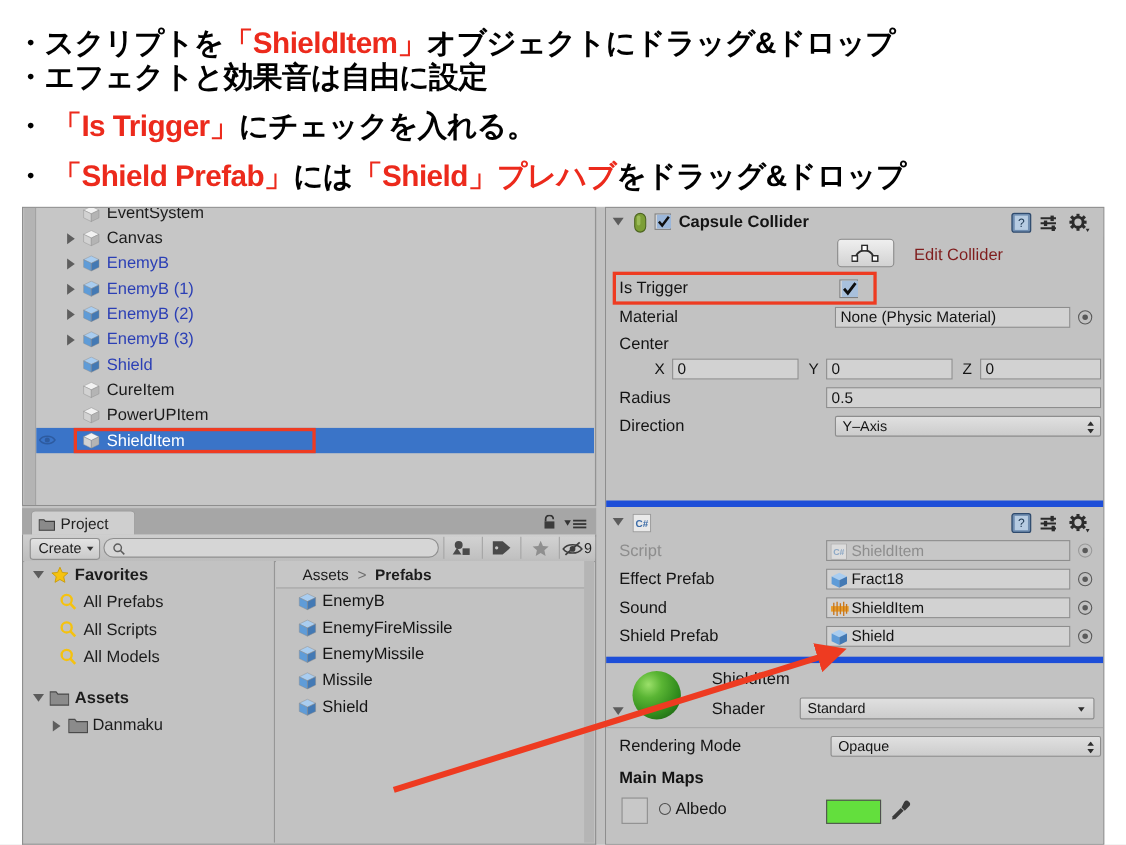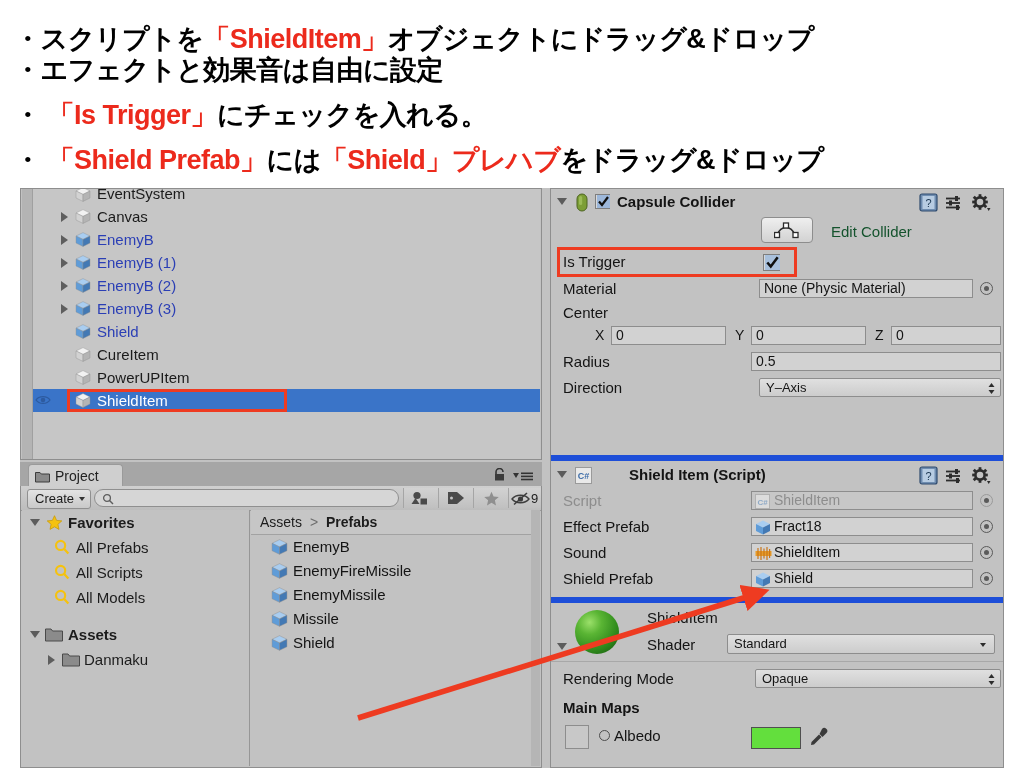--- a/index.html
+++ b/index.html
@@ -70,21 +70,21 @@
     background:linear-gradient(#d2d2d2,#c0c0c0);border-left:1px solid #a5a5a5;
     box-sizing:border-box;}
   .cnt9{position:absolute;font-size:13px;color:#222;}
 
   .favcol{position:absolute;left:1px;top:24px;width:228px;bottom:1px;background:#c2c2c2;
     border-right:1px solid #969696;box-sizing:border-box;}
   .favrow{position:relative;height:25px;line-height:25px;font-size:15px;color:#1c1c1c;white-space:nowrap;}
   .fav-head{font-weight:bold;}
   .assetcol{position:absolute;left:230px;top:24px;right:1px;bottom:1px;background:#c2c2c2;}
   .breadcrumb{position:relative;height:24px;line-height:24px;font-size:14px;color:#1c1c1c;
-    background:#c6c6c6;border-bottom:1px solid #a2a2a2;padding-left:9px;}
+    background:#c6c6c6;border-bottom:1px solid #a2a2a2;padding-left:24px;}
   .breadcrumb b{font-weight:bold;}
   .arow{position:relative;height:24px;line-height:24px;font-size:15px;color:#141414;
     padding-left:24px;white-space:nowrap;}
   .vsb{position:absolute;right:1px;top:24px;width:9px;bottom:1px;background:#b5b5b5;}
 
   
   .inspector{left:530px;top:0;width:454px;height:580px;background:#c2c2c2;
     border:1px solid #8e8e8e;box-sizing:border-box;overflow:hidden;}
   .comp{position:relative;background:#c2c2c2;border-bottom:6px solid #1d4ed8;}
   .comp-head{position:relative;height:26px;line-height:26px;background:#c2c2c2;}
@@ -446,21 +446,21 @@
 
         <div class="row" style="height:34px">
           <span class="editbtn" style="left:210px;top:2px">
             <svg width="26" height="18" viewBox="0 0 26 18" style="position:absolute;left:12px;top:4px">
               <path d="M3 13 C7 3, 17 3, 21 13" fill="none" stroke="#2b2b2b" stroke-width="1.6"></path>
               <rect x="0.5" y="10.5" width="5" height="5" fill="#fff" stroke="#2b2b2b" stroke-width="1.3"></rect>
               <rect x="19" y="10.5" width="5" height="5" fill="#fff" stroke="#2b2b2b" stroke-width="1.3"></rect>
               <rect x="9.5" y="1" width="5" height="5" fill="#fff" stroke="#2b2b2b" stroke-width="1.3"></rect>
             </svg>
           </span>
-          <span style="position:absolute;left:280px;top:8px;font-size:15px;color:#14532d">Edit Collider</span>
+          <span style="position:absolute;left:280px;top:8px;font-size:15px;color:#7f1d1d">Edit Collider</span>
         </div>
 
         <div class="row" style="height:27px">
           <span class="lab" style="top:4px">Is Trigger</span>
           <span class="chk" style="left:212px;top:5px;width:17px;height:17px">
             <svg width="15" height="15" viewBox="0 0 13 13">
               <rect x="0" y="0" width="13" height="13" fill="#a8c0dc"></rect>
               <path d="M2 6.5 L5 10 L11 2" fill="none" stroke="#0f0f0f" stroke-width="2.2"></path>
             </svg>
           </span>
@@ -504,21 +504,20 @@
         </div>
       </div>
 
       <div class="comp" style="height:136px">
         <div class="comp-head" style="height:28px">
           <i class="foldtri" style="top:10px"></i>
           <svg style="position:absolute;left:24px;top:6px" width="17" height="17" viewBox="0 0 17 17">
             <rect x="0.5" y="0.5" width="16" height="16" fill="#e9e9e9" stroke="#9a9a9a"></rect>
             <text x="8.5" y="12" font-size="9" text-anchor="middle" fill="#3c6ca8" font-family="Liberation Sans" font-weight="bold">C#</text>
           </svg>
-          <span class="comp-title" style="left:78px;top:1px">Shield Item (Script)</span>
           <span class="hdricons" style="top:5px">
             <svg style="position:absolute;left:0;top:0" width="19" height="19" viewBox="0 0 19 19">
               <rect x="1" y="1" width="17" height="17" rx="2" fill="#6f8db0" stroke="#2f4b6e" stroke-width="1.2"></rect>
               <rect x="3.5" y="3" width="12" height="13" fill="#b7cce2"></rect>
               <text x="9.5" y="13.5" font-size="11" text-anchor="middle" fill="#1b3650" font-family="Liberation Sans">?</text>
             </svg>
             <svg style="position:absolute;left:26px;top:2px" width="18" height="16" viewBox="0 0 18 16">
               <line x1="1" y1="3.5" x2="15" y2="3.5" stroke="#2c2c2c" stroke-width="1.8"></line>
               <line x1="1" y1="8" x2="15" y2="8" stroke="#2c2c2c" stroke-width="1.8"></line>
               <line x1="1" y1="12.5" x2="15" y2="12.5" stroke="#2c2c2c" stroke-width="1.8"></line>

